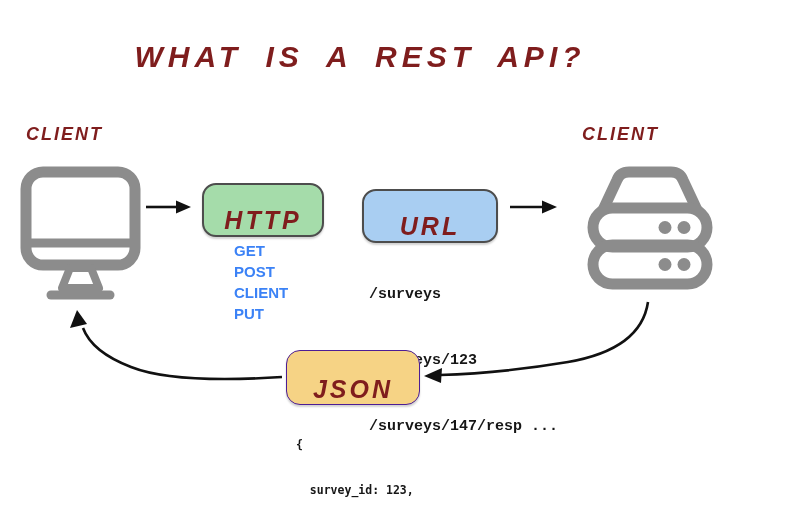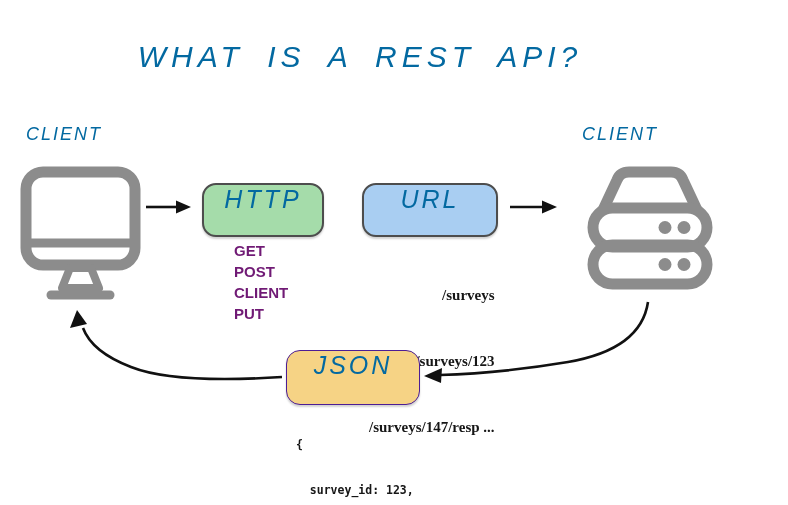--- a/index.html
+++ b/index.html
@@ -1,42 +1,42 @@
 <!DOCTYPE html>
 <html><head>
 <meta charset="utf-8">
 <style>
   html,body{margin:0;padding:0;background:#ffffff;}
   .canvas{
     position:relative;width:788px;height:505px;background:#ffffff;overflow:hidden;
     font-family:"Liberation Sans",sans-serif;color:#111;
   }
-  .hand{font-family:"Liberation Sans",sans-serif;font-style:italic;font-weight:normal;color:#0369a1;}
+  .hand{font-family:"Liberation Sans",sans-serif;font-style:italic;font-weight:bold;color:#7f1d1d;}
   .title{
     position:absolute;top:40px;left:115px;width:490px;text-align:center;
     font-size:30px;letter-spacing:5px;word-spacing:10px;white-space:nowrap;
   }
   .entity-label{position:absolute;font-size:18px;letter-spacing:2px;}
   .client-label{left:26px;top:124px;}
   .server-label{left:582px;top:124px;}
   .icon{position:absolute;}
   .monitor{left:18px;top:164px;}
   .server{left:580px;top:158px;}
   .pill{
-    position:absolute;display:flex;align-items:flex-start;justify-content:center;
+    position:absolute;display:flex;align-items:flex-end;justify-content:center;
     border-radius:14px;box-shadow:0 2px 2px rgba(0,0,0,0.18);
   }
   .pill .pill-label{font-size:25px;letter-spacing:3px;}
   .http-box{left:202px;top:183px;width:118px;height:50px;background:#a5dcaa;border:2px solid #4d4d4d;}
-  .url-box{left:362px;top:183px;width:132px;height:50px;background:#a9cef2;border:2px solid #4d4d4d;}
+  .url-box{left:362px;top:189px;width:132px;height:50px;background:#a9cef2;border:2px solid #4d4d4d;}
   .json-box{left:286px;top:350px;width:132px;height:53px;background:#f6d385;border:1px solid #4c1d95;}
-  .method-list{position:absolute;left:234px;top:240px;font-size:15px;font-weight:bold;line-height:21px;color:#701a75;}
+  .method-list{position:absolute;left:234px;top:240px;font-size:15px;font-weight:bold;line-height:21px;color:#3b82f6;}
   .path-list{
     position:absolute;left:369px;top:240px;font-size:15px;font-weight:bold;line-height:22px;
-    font-family:Liberation Serif, serif;color:#161616;white-space:pre;text-align:right;
+    font-family:Liberation Mono, monospace;color:#161616;white-space:pre;
   }
   .code-block{
     position:absolute;left:296px;top:408px;font-size:11.5px;font-weight:bold;line-height:15px;
     font-family:"DejaVu Sans Mono",monospace;color:#161616;white-space:pre;
   }
   svg{display:block;}
 </style>
 </head>
 <body>
 

